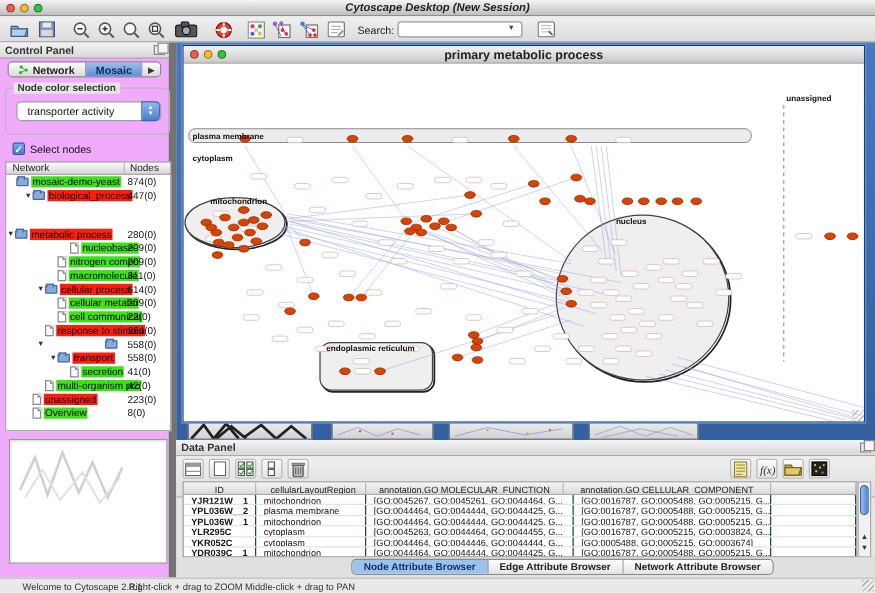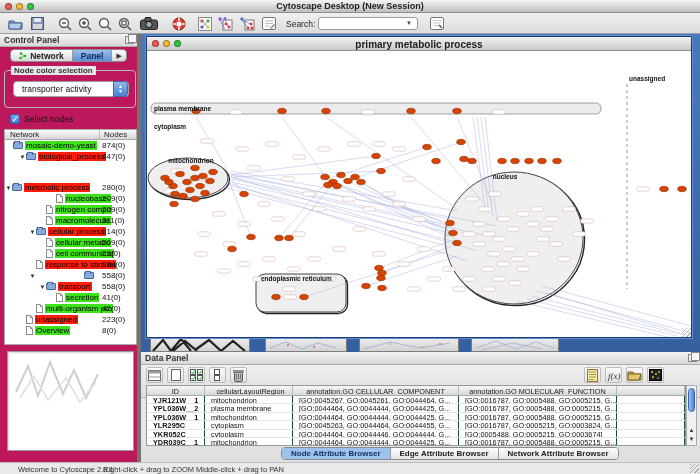--- a/index.html
+++ b/index.html
@@ -5,32 +5,32 @@
   * { margin:0; padding:0; box-sizing:border-box; }
   html,body { width:700px; height:474px; font-family:"Liberation Sans", sans-serif; }
   .app { position:relative; width:700px; height:474px; background:#e8e8e8; overflow:hidden; font-family:"Liberation Sans", sans-serif; }
 
   
   .titlebar { position:absolute; left:0; top:0; width:700px; height:13px;
     background:linear-gradient(#f4f4f4,#bfbfbf); border-bottom:1px solid #8e8e8e; }
   .lights { position:absolute; left:5px; top:3px; display:flex; gap:4px; }
   .light { width:7px; height:7px; border-radius:50%; border:1px solid rgba(0,0,0,.35); }
   .l-red{ background:#f35b51;} .l-yellow{ background:#f7bd2f;} .l-green{ background:#2fc840;}
-  .win-title { position:absolute; left:0; right:0; top:1px; text-align:center; font-size:9px; font-weight:bold; color:#222; }
+  .win-title { position:absolute; left:0; right:0; top:1px; text-align:center; font-size:9px; font-weight:bold; color:#222;font-style:italic; }
 
   
   .toolbar { position:absolute; left:0; top:13px; width:700px; height:21px;
     background:linear-gradient(#f0f0f0,#dcdcdc); border-bottom:1px solid #a0a0a0; }
   .tbtn { position:absolute; top:2px; width:18px; height:17px; display:flex; align-items:center; justify-content:center; }
   .search-label { position:absolute; top:6px; font-size:8.5px; color:#222; }
   .search-input { position:absolute; top:4px; width:100px; height:13px; background:#fff; border:1px solid #9a9a9a; border-radius:3px; font-size:8px; padding:0 12px 0 3px; font-family:"Liberation Sans", sans-serif; }
   .search-drop { position:absolute; top:7px; font-size:6px; color:#444; }
 
   
-  .control-panel { position:absolute; left:0; top:34px; width:141px; height:428px; background:#be185d; border-right:4px solid #737373; }
+  .control-panel { position:absolute; left:0; top:34px; width:141px; height:428px; background:#f0abfc; border-right:6px solid #737373; }
   .panel-head { position:relative; height:13px; background:linear-gradient(#f3f3f3,#d8d8d8); border-bottom:1px solid #aaa; font-size:8.5px; font-weight:bold; color:#333; padding:1px 0 0 4px; }
   .float-ic { position:absolute; right:3px; top:2px; width:9px; height:8px; border:1px solid #888; background:#eee; }
   .float-ic:after { content:""; position:absolute; left:2px; top:-3px; width:7px; height:7px; border:1px solid #888; background:#f6f6f6; }
 
   .cp-tabs { position:relative; height:17px; padding-top:2px; text-align:center; }
   .seg { display:inline-flex; border:1px solid #8b8b8b; border-radius:4px; overflow:hidden; height:13px; vertical-align:top; }
   .seg-tab { font-size:8.5px; font-weight:bold; color:#222; padding:1px 8px 0 8px; background:linear-gradient(#fdfdfd,#d9d9d9); border-right:1px solid #9a9a9a; display:flex; align-items:center; gap:3px;}
   .seg-tab.sel { background:linear-gradient(#9dbdec,#5c8ed8); color:#102a50; }
   .seg-arrow { font-size:7px; padding:1px 4px 0 4px; background:linear-gradient(#fdfdfd,#d9d9d9); color:#333; display:flex; align-items:center;}
   .net-glyph { width:8px; height:8px; }
@@ -225,21 +225,21 @@
         <div class="seg-tab">
           <svg class="net-glyph" viewBox="0 0 8 8">
               <circle cx="2" cy="1.5" r="1.3" fill="#2b2"></circle>
               <circle cx="1.5" cy="6" r="1.3" fill="#2b2"></circle>
               <circle cx="6" cy="4" r="1.3" fill="#2b2"></circle>
               <path d="M2 2 L6 4 L1.5 6" stroke="#2b2" stroke-width="0.7" fill="none"></path>
             </svg>
           <span>Network</span>
         </div>
         <div class="seg-tab sel">
-            <span>Panel</span>
+            <span>Mosaic</span>
           </div>
         <div class="seg-arrow">▶</div>
       </div>
     </div>
     <div class="groupbox">
       <div class="groupbox-title">Node color selection</div>
       <div class="dropdown">
         <span>transporter activity</span>
         <div class="dd-btn">▲<br>▼</div>
       </div>
@@ -669,22 +669,22 @@
             <circle cx="10" cy="3" r="0.9" fill="#6d6"></circle>
             <circle cx="4" cy="8" r="0.9" fill="#dd3"></circle>
             <circle cx="9" cy="9" r="0.9" fill="#d66"></circle>
           </svg>
       </div>
     </div>
     <div class="dtable" id="dataTable">
         <div class="dt-headrow">
           <div class="dt-hcell" style="width: 58px;">ID</div>
           <div class="dt-hcell" style="width: 88px;">_cellularLayoutRegion</div>
+          <div class="dt-hcell" style="width: 158px;">annotation.GO MOLECULAR_FUNCTION</div>
           <div class="dt-hcell" style="width: 166px;">annotation.GO CELLULAR_COMPONENT</div>
-          <div class="dt-hcell" style="width: 158px;">annotation.GO MOLECULAR_FUNCTION</div>
           <div class="dt-hcell" style="width: 68px; flex: 1 1 0%;"></div>
         </div>
         <div class="dt-row">
           <div class="dt-cell b" style="width: 58px;">YJR121W__1</div>
           <div class="dt-cell" style="width: 88px;">mitochondrion</div>
           <div class="dt-cell" style="width: 166px;">[GO:0045267, GO:0045261, GO:0044464, G...</div>
           <div class="dt-cell" style="width: 158px;">[GO:0016787, GO:0005488, GO:0005215, G...</div>
           <div class="dt-cell" style="flex: 1 1 0%;"></div>
         </div>
         <div class="dt-row">

